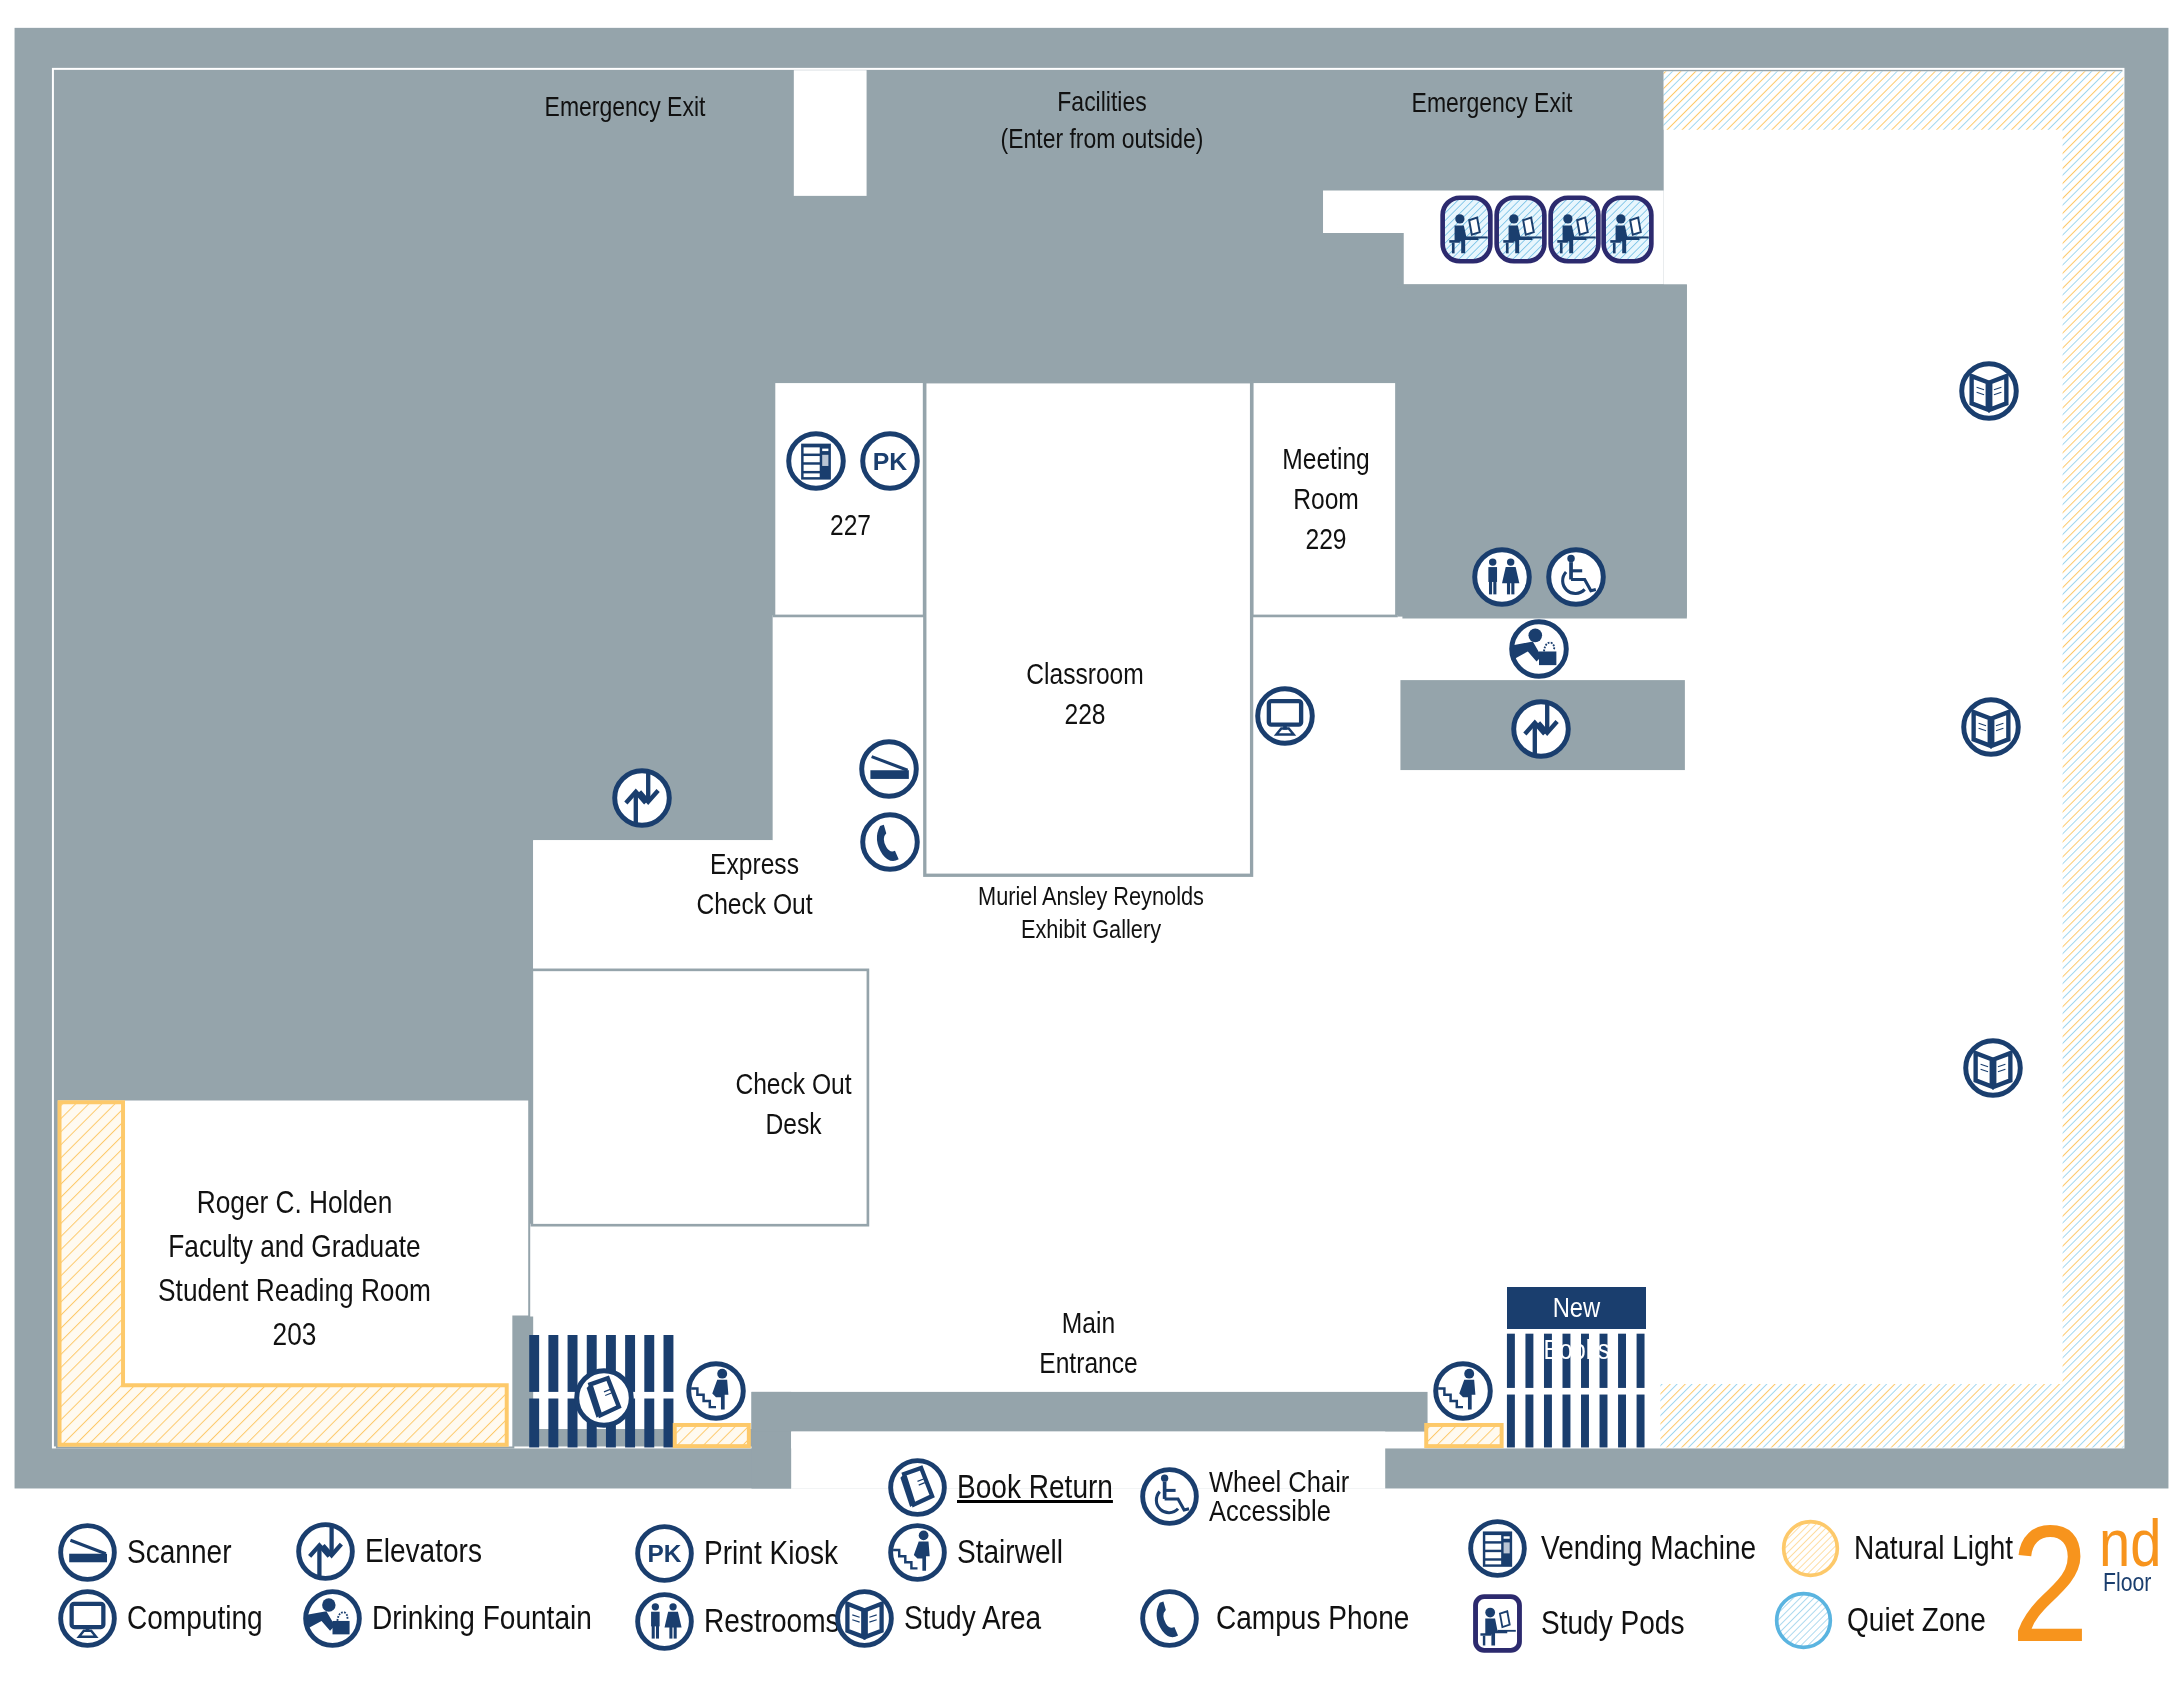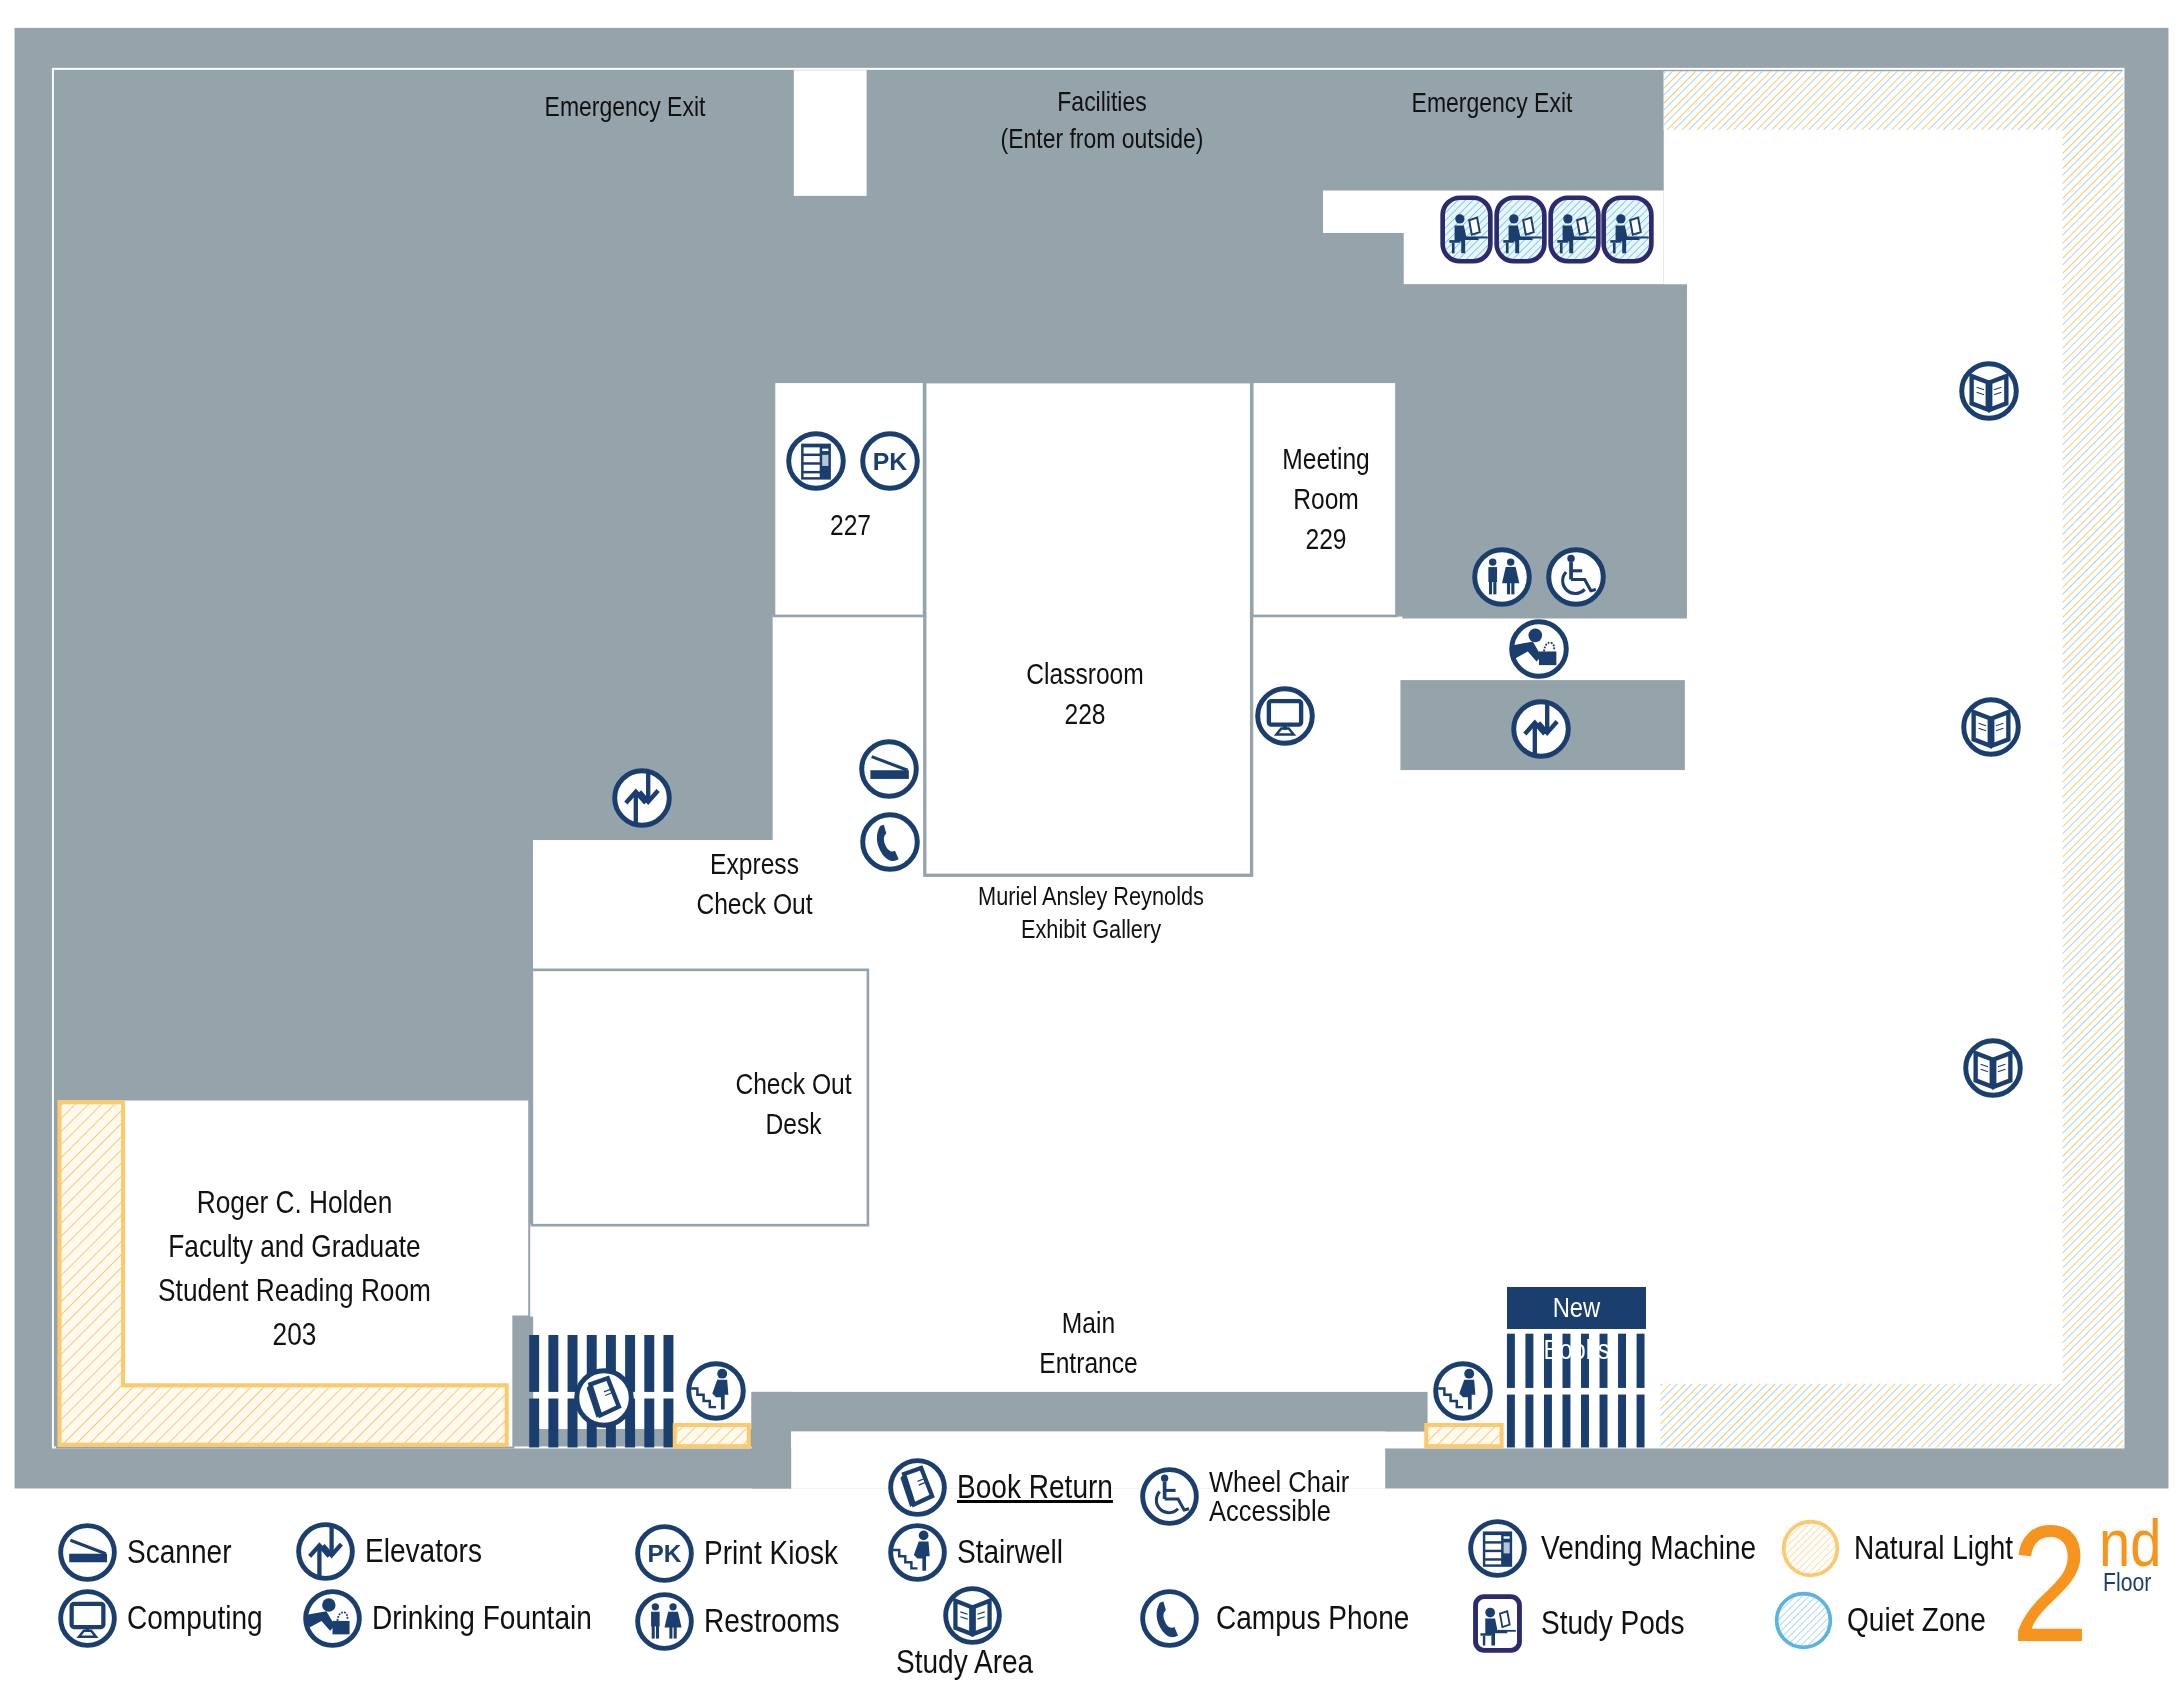--- a/index.html
+++ b/index.html
@@ -444,21 +444,21 @@
       <div class="licon">
         <svg viewBox="0 0 100 100" xmlns="http://www.w3.org/2000/svg">
           <circle cx="50" cy="50" r="44" fill="#fff" stroke="#1a3e6e" stroke-width="8"></circle>
           <circle cx="60" cy="22" r="8" fill="#1a3e6e"></circle>
           <polygon points="52,32 68,32 70,56 64,56 64,80 58,80 58,60 50,60 44,54" fill="#1a3e6e"></polygon>
           <polyline points="10,46 20,46 20,56 30,56 30,66 40,66 40,76 50,76" fill="none" stroke="#1a3e6e" stroke-width="4"></polyline>
         </svg>
       </div>
       <div class="ltext">Stairwell</div>
     </div>
-  <div class="legend-item" style="left:887px;top:1585px;flex-direction:column;">
+  <div class="legend-item" style="left:834px;top:1585px;">
       <div class="licon">
         <svg viewBox="0 0 100 100" xmlns="http://www.w3.org/2000/svg">
           <circle cx="50" cy="50" r="44" fill="#fff" stroke="#1a3e6e" stroke-width="8"></circle>
           <polygon points="22,26 48,36 48,80 22,70" fill="none" stroke="#1a3e6e" stroke-width="7"></polygon>
           <polygon points="78,26 52,36 52,80 78,70" fill="none" stroke="#1a3e6e" stroke-width="7"></polygon>
           <line x1="30" y1="44" x2="42" y2="48" stroke="#1a3e6e" stroke-width="2"></line>
           <line x1="30" y1="52" x2="42" y2="56" stroke="#1a3e6e" stroke-width="2"></line>
           <line x1="58" y1="48" x2="70" y2="44" stroke="#1a3e6e" stroke-width="2"></line>
           <line x1="58" y1="56" x2="70" y2="52" stroke="#1a3e6e" stroke-width="2"></line>
         </svg>

